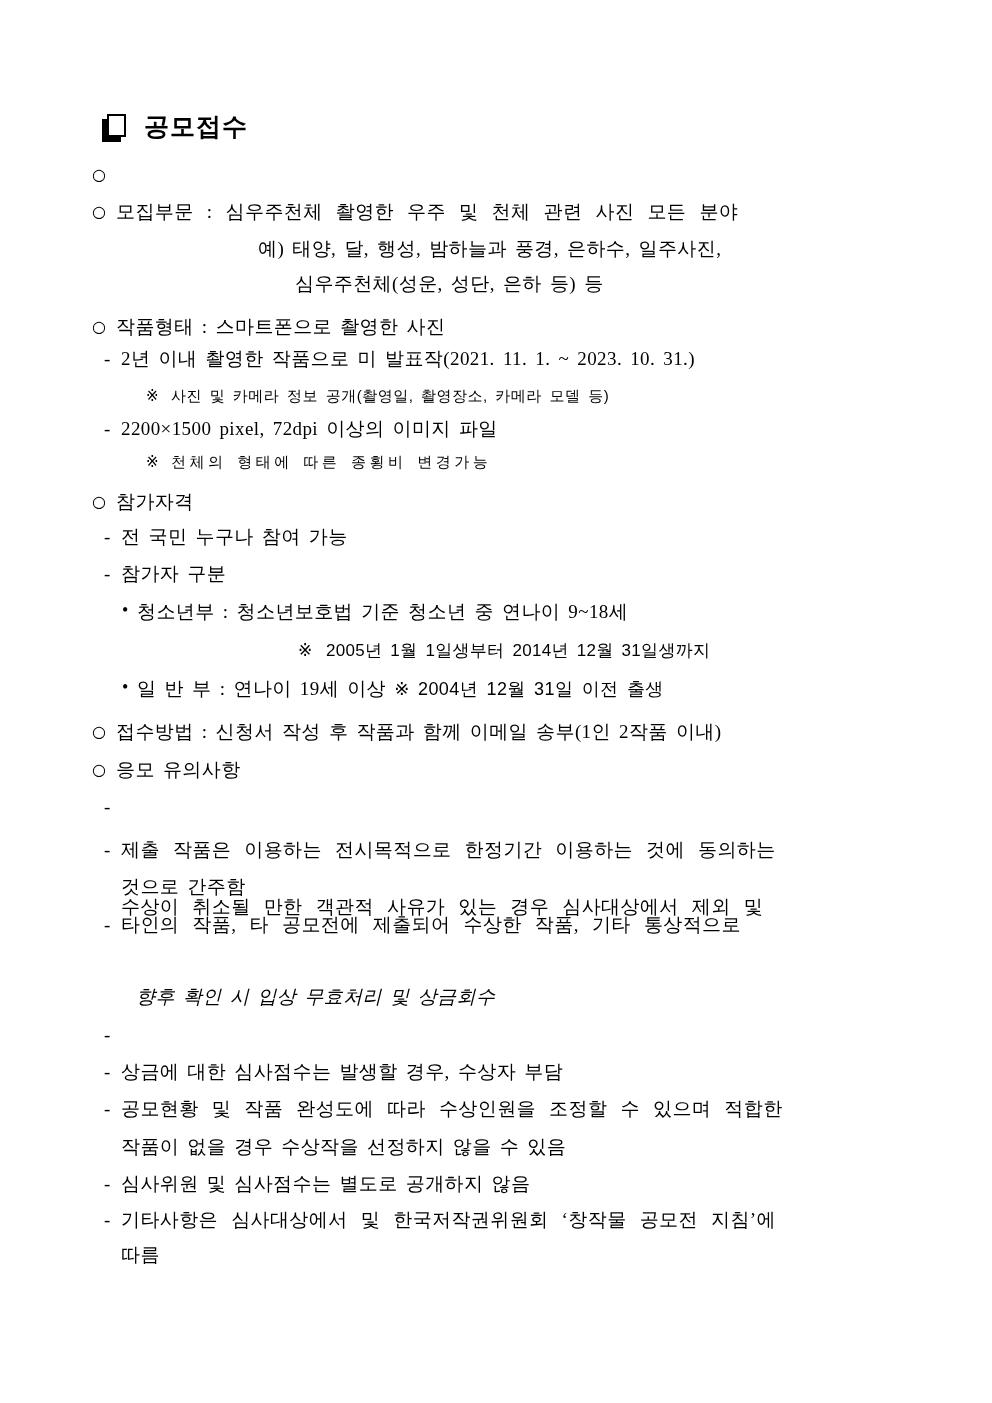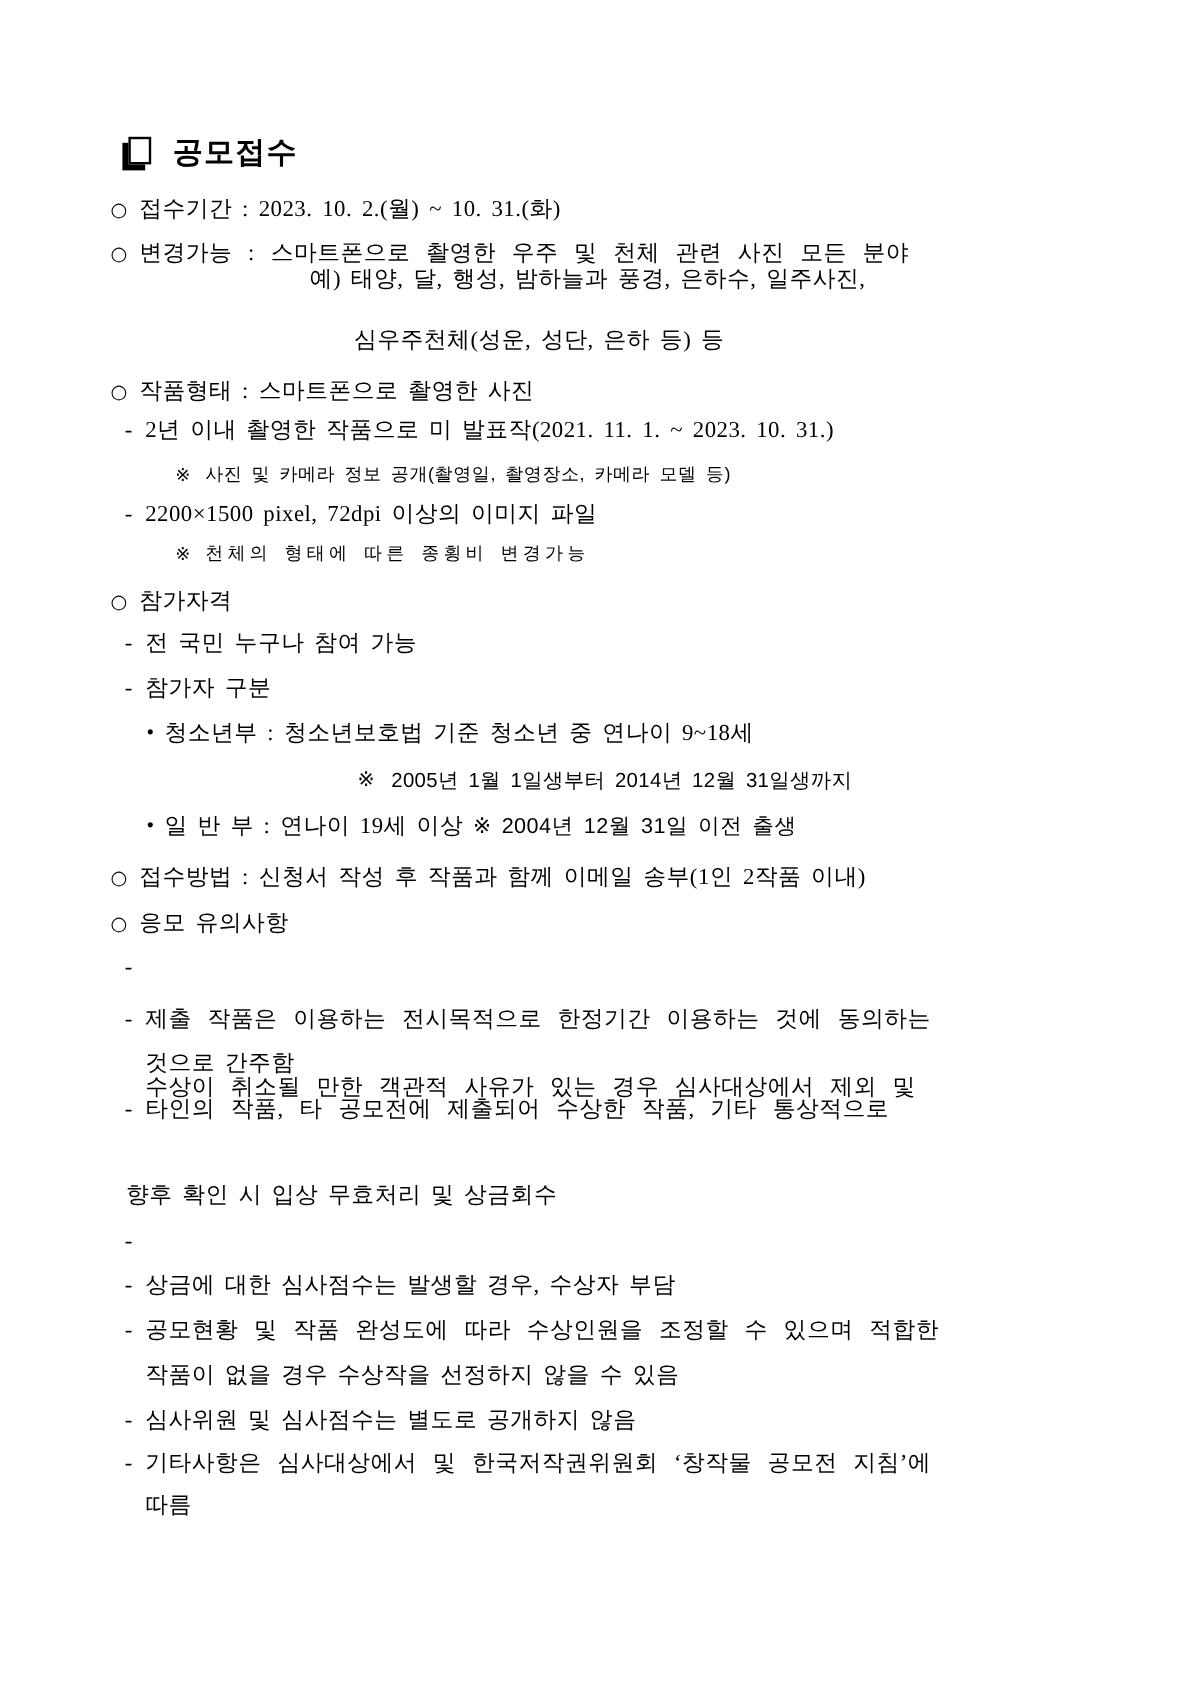--- a/index.html
+++ b/index.html
@@ -51,43 +51,43 @@
   .seg.sans{font-family:"Liberation Sans","DejaVu Sans",sans-serif;font-size:18px;}
 </style>
 </head>
 <body>
 
 <div class="page">
   <div class="doc-heading">
     <span class="sq-icon"></span><span>공모접수</span>
   </div>
   <div id="doc-lines">
-      <div class="line t-main" style="top: 163px; left: 116px;"><span class="bullet b-circle" style="left: -24px;">○</span><span class="seg">접수기간 : 2023. 10. 2.(월) ~ 10. 31.(화)</span></div>
-      <div class="line t-main spread" style="top: 200px; left: 116px;"><span class="bullet b-circle" style="left: -24px;">○</span><span class="seg">변경가능 : 스마트폰으로 촬영한 우주 및 천체 관련 사진 모든 분야</span></div>
-      <div class="line t-main" style="top: 221px; left: 258px; text-align: center;"><span class="seg">예) 태양, 달, 행성, 밤하늘과 풍경, 은하수, 일주사진,</span></div>
+      <div class="line t-main" style="top: 163px; left: 116px;"><span class="bullet b-circle" style="left: -24px;">○</span></div>
+      <div class="line t-main spread" style="top: 200px; left: 116px;"><span class="bullet b-circle" style="left: -24px;">○</span><span class="seg">모집부문 : 심우주천체 촬영한 우주 및 천체 관련 사진 모든 분야</span></div>
+      <div class="line t-main" style="top: 237px; left: 258px; text-align: center;"><span class="seg">예) 태양, 달, 행성, 밤하늘과 풍경, 은하수, 일주사진,</span></div>
       <div class="line t-main" style="top: 272px; left: 295px;"><span class="seg">심우주천체(성운, 성단, 은하 등) 등</span></div>
       <div class="line t-main" style="top: 315px; left: 116px;"><span class="bullet b-circle" style="left: -24px;">○</span><span class="seg">작품형태 : 스마트폰으로 촬영한 사진</span></div>
       <div class="line t-main" style="top: 347px; left: 121px;"><span class="bullet b-dash" style="left: -17px;">-</span><span class="seg">2년 이내 촬영한 작품으로 미 발표작(2021. 11. 1. ~ 2023. 10. 31.)</span></div>
       <div class="line t-note" style="top: 387px; left: 171px;"><span class="bullet b-ref" style="left: -25px;">※</span><span class="seg">사진 및 카메라 정보 공개(촬영일, 촬영장소, 카메라 모델 등)</span></div>
       <div class="line t-main" style="top: 417px; left: 121px;"><span class="bullet b-dash" style="left: -17px;">-</span><span class="seg">2200×1500 pixel, 72dpi 이상의 이미지 파일</span></div>
       <div class="line t-note t-ls" style="top: 453px; left: 171px;"><span class="bullet b-ref" style="left: -25px;">※</span><span class="seg">천체의 형태에 따른 종횡비 변경가능</span></div>
       <div class="line t-main" style="top: 490px; left: 116px;"><span class="bullet b-circle" style="left: -24px;">○</span><span class="seg">참가자격</span></div>
       <div class="line t-main" style="top: 525px; left: 121px;"><span class="bullet b-dash" style="left: -17px;">-</span><span class="seg">전 국민 누구나 참여 가능</span></div>
       <div class="line t-main" style="top: 562px; left: 121px;"><span class="bullet b-dash" style="left: -17px;">-</span><span class="seg">참가자 구분</span></div>
       <div class="line t-main" style="top: 600px; left: 137px;"><span class="bullet b-dot" style="left: -15px;">•</span><span class="seg">청소년부 : 청소년보호법 기준 청소년 중 연나이 9~18세</span></div>
       <div class="line t-notemid" style="top: 640px; left: 326px;"><span class="bullet b-ref2" style="left: -28px;">※</span><span class="seg">2005년 1월 1일생부터 2014년 12월 31일생까지</span></div>
       <div class="line t-main" style="top: 677px; left: 137px;"><span class="bullet b-dot" style="left: -15px;">•</span><span class="seg">일 반 부 : 연나이 19세 이상 </span><span class="seg sans">※ 2004년 12월 31일 이전 출생</span></div>
       <div class="line t-main" style="top: 720px; left: 116px;"><span class="bullet b-circle" style="left: -24px;">○</span><span class="seg">접수방법 : 신청서 작성 후 작품과 함께 이메일 송부</span><span class="seg bold">(1인 2작품 이내)</span></div>
       <div class="line t-main" style="top: 758px; left: 116px;"><span class="bullet b-circle" style="left: -24px;">○</span><span class="seg">응모 유의사항</span></div>
       <div class="line t-main" style="top: 795px; left: 121px;"><span class="bullet b-dash" style="left: -17px;">-</span></div>
       <div class="line t-main spread" style="top: 838px; left: 121px;"><span class="bullet b-dash" style="left: -17px;">-</span><span class="seg">제출 작품은 이용하는 전시목적으로 한정기간 이용하는 것에 동의하는</span></div>
       <div class="line t-main" style="top: 875px; left: 121px;"><span class="seg">것으로 간주함</span></div>
       <div class="line t-main spread" style="top: 913px; left: 121px;"><span class="bullet b-dash" style="left: -17px;">-</span><span class="seg">타인의 작품, 타 공모전에 제출되어 수상한 작품, 기타 통상적으로</span></div>
       <div class="line t-main spread" style="top: 895px; left: 121px;"><span class="seg">수상이 취소될 만한 객관적 사유가 있는 경우 심사대상에서 제외 및</span></div>
-      <div class="line t-main" style="top: 985px; left: 105px;"><span class="seg">향후 확인 시 입상 무효처리 및 상금회수</span></div>
+      <div class="line t-main" style="top: 985px; left: 136px; font-style: italic;"><span class="seg">향후 확인 시 입상 무효처리 및 상금회수</span></div>
       <div class="line t-main" style="top: 1023px; left: 121px;"><span class="bullet b-dash" style="left: -17px;">-</span></div>
       <div class="line t-main" style="top: 1060px; left: 121px;"><span class="bullet b-dash" style="left: -17px;">-</span><span class="seg">상금에 대한 심사점수는 발생할 경우, 수상자 부담</span></div>
       <div class="line t-main spread" style="top: 1097px; left: 121px;"><span class="bullet b-dash" style="left: -17px;">-</span><span class="seg">공모현황 및 작품 완성도에 따라 수상인원을 조정할 수 있으며 적합한</span></div>
       <div class="line t-main" style="top: 1135px; left: 121px;"><span class="seg">작품이 없을 경우 수상작을 선정하지 않을 수 있음</span></div>
       <div class="line t-main" style="top: 1172px; left: 121px;"><span class="bullet b-dash" style="left: -17px;">-</span><span class="seg">심사위원 및 심사점수는 별도로 공개하지 않음</span></div>
       <div class="line t-main spread" style="top: 1208px; left: 121px;"><span class="bullet b-dash" style="left: -17px;">-</span><span class="seg">기타사항은 심사대상에서 및 한국저작권위원회 ‘창작물 공모전 지침’에</span></div>
       <div class="line t-main" style="top: 1243px; left: 121px;"><span class="seg">따름</span></div>
     </div>
 </div>
 

